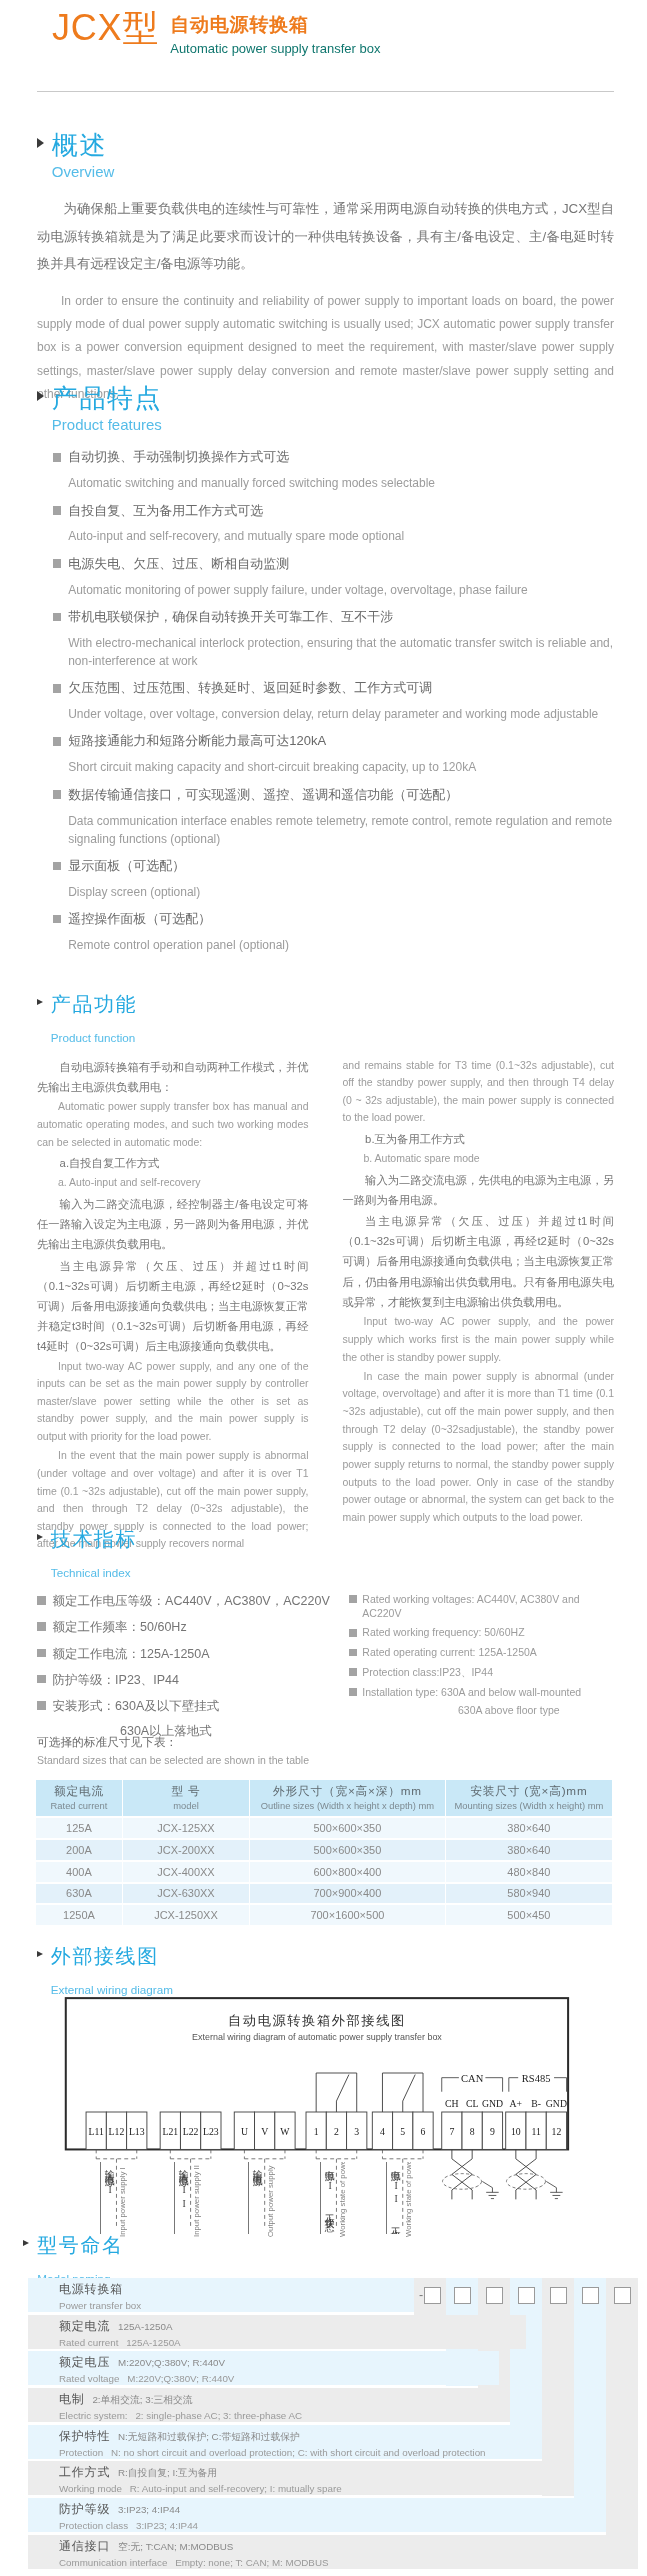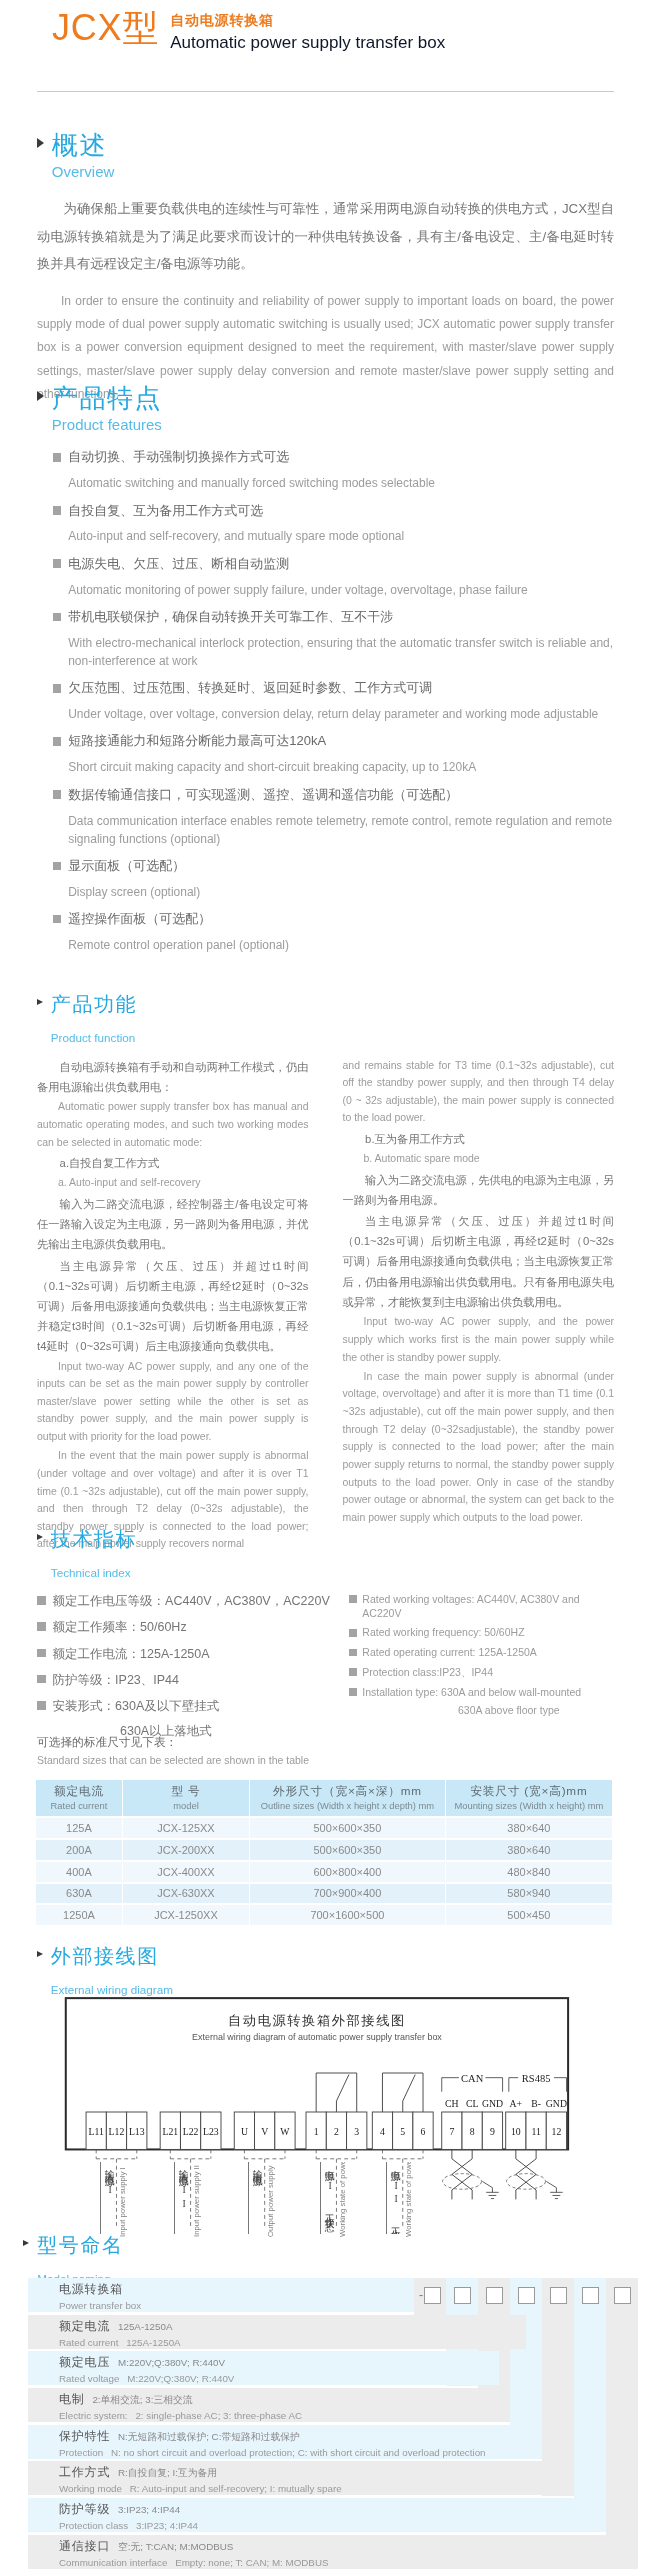--- a/index.html
+++ b/index.html
@@ -3,22 +3,22 @@
 <meta charset="utf-8">
 <style>
   html,body{margin:0;padding:0;}
   body{width:648px;height:2576px;background:#ffffff;font-family:"Liberation Sans",sans-serif;position:relative;overflow:hidden;}
   .abs{position:absolute;}
 
   
   .brand-row{display:flex;align-items:flex-start;}
   .brand-model{font-size:36px;color:#ee7b1d;letter-spacing:0.8px;line-height:1.05;}
   .brand-right{margin-left:11px;padding-top:3.1px;}
-  .brand-cn{font-size:14px;color:#ee7b1d;font-weight:bold;letter-spacing:0.8px;}
-  .brand-en{font-size:17px;color:#0f172a;margin-top:2.3px;}
+  .brand-cn{font-size:19px;color:#ee7b1d;font-weight:bold;letter-spacing:0.8px;}
+  .brand-en{font-size:13px;color:#0f766e;margin-top:2.3px;}
   .divider{border-bottom:0.8px solid #c9c9c9;width:577px;}
 
   
   .sec-head{display:flex;align-items:flex-start;}
   .tri{width:0;height:0;border-left:7.8px solid #3a3a3a;border-top:5.5px solid transparent;border-bottom:5.5px solid transparent;margin-top:7px;margin-right:7.8px;flex:0 0 auto;}
   .tri.sm{border-left-width:6.2px;border-top-width:3.9px;border-bottom-width:3.9px;margin-top:6.2px;}
   .sec-titles .cn-lg{font-size:26px;color:#25a9e0;letter-spacing:1.6px;line-height:1.1;}
   .sec-titles .cn-sm{font-size:20px;color:#25a9e0;letter-spacing:1.6px;line-height:1.1;}
   .sec-titles .en-lg{font-size:15px;color:#55bce8;margin-top:3.1px;}
   .sec-titles .en-sm{font-size:11.7px;color:#55bce8;margin-top:16px;}
@@ -185,21 +185,21 @@
 <div class="abs" style="top:993px;left:37px;width:577px;">
   <div class="sec-head">
     <span class="tri sm"></span>
     <div class="sec-titles">
       <div class="cn-sm">产品功能</div>
       <div class="en-sm">Product function</div>
     </div>
   </div>
   <div class="fn-cols">
     <div class="fn-col">
-      <p class="fn-cn">自动电源转换箱有手动和自动两种工作模式，仍由备用电源输出供负载用电：</p>
+      <p class="fn-cn">自动电源转换箱有手动和自动两种工作模式，并优先输出主电源供负载用电：</p>
       <p class="fn-en">Automatic power supply transfer box has manual and automatic operating modes, and such two working modes can be selected in automatic mode:</p>
       <p class="fn-cn" style="text-align:left;">a.自投自复工作方式</p>
       <p class="fn-en" style="text-align:left;">a. Auto-input and self-recovery</p>
       <p class="fn-cn">输入为二路交流电源，经控制器主/备电设定可将任一路输入设定为主电源，另一路则为备用电源，并优先输出主电源供负载用电。</p>
       <p class="fn-cn">当主电源异常（欠压、过压）并超过t1时间（0.1~32s可调）后切断主电源，再经t2延时（0~32s可调）后备用电源接通向负载供电；当主电源恢复正常并稳定t3时间（0.1~32s可调）后切断备用电源，再经t4延时（0~32s可调）后主电源接通向负载供电。</p>
       <p class="fn-en">Input two-way AC power supply, and any one of the inputs can be set as the main power supply by controller master/slave power setting while the other is set as standby power supply, and the main power supply is output with priority for the load power.</p>
       <p class="fn-en">In the event that the main power supply is abnormal (under voltage and over voltage) and after it is over T1 time (0.1 ~32s adjustable), cut off the main power supply, and then through T2 delay (0~32s adjustable), the standby power supply is connected to the load power; after the main power supply recovers normal</p>
     </div>
     <div class="fn-col">
       <p class="fn-en" style="text-indent:0;">and remains stable for T3 time (0.1~32s adjustable), cut off the standby power supply, and then through T4 delay (0 ~ 32s adjustable), the main power supply is connected to the load power.</p>

